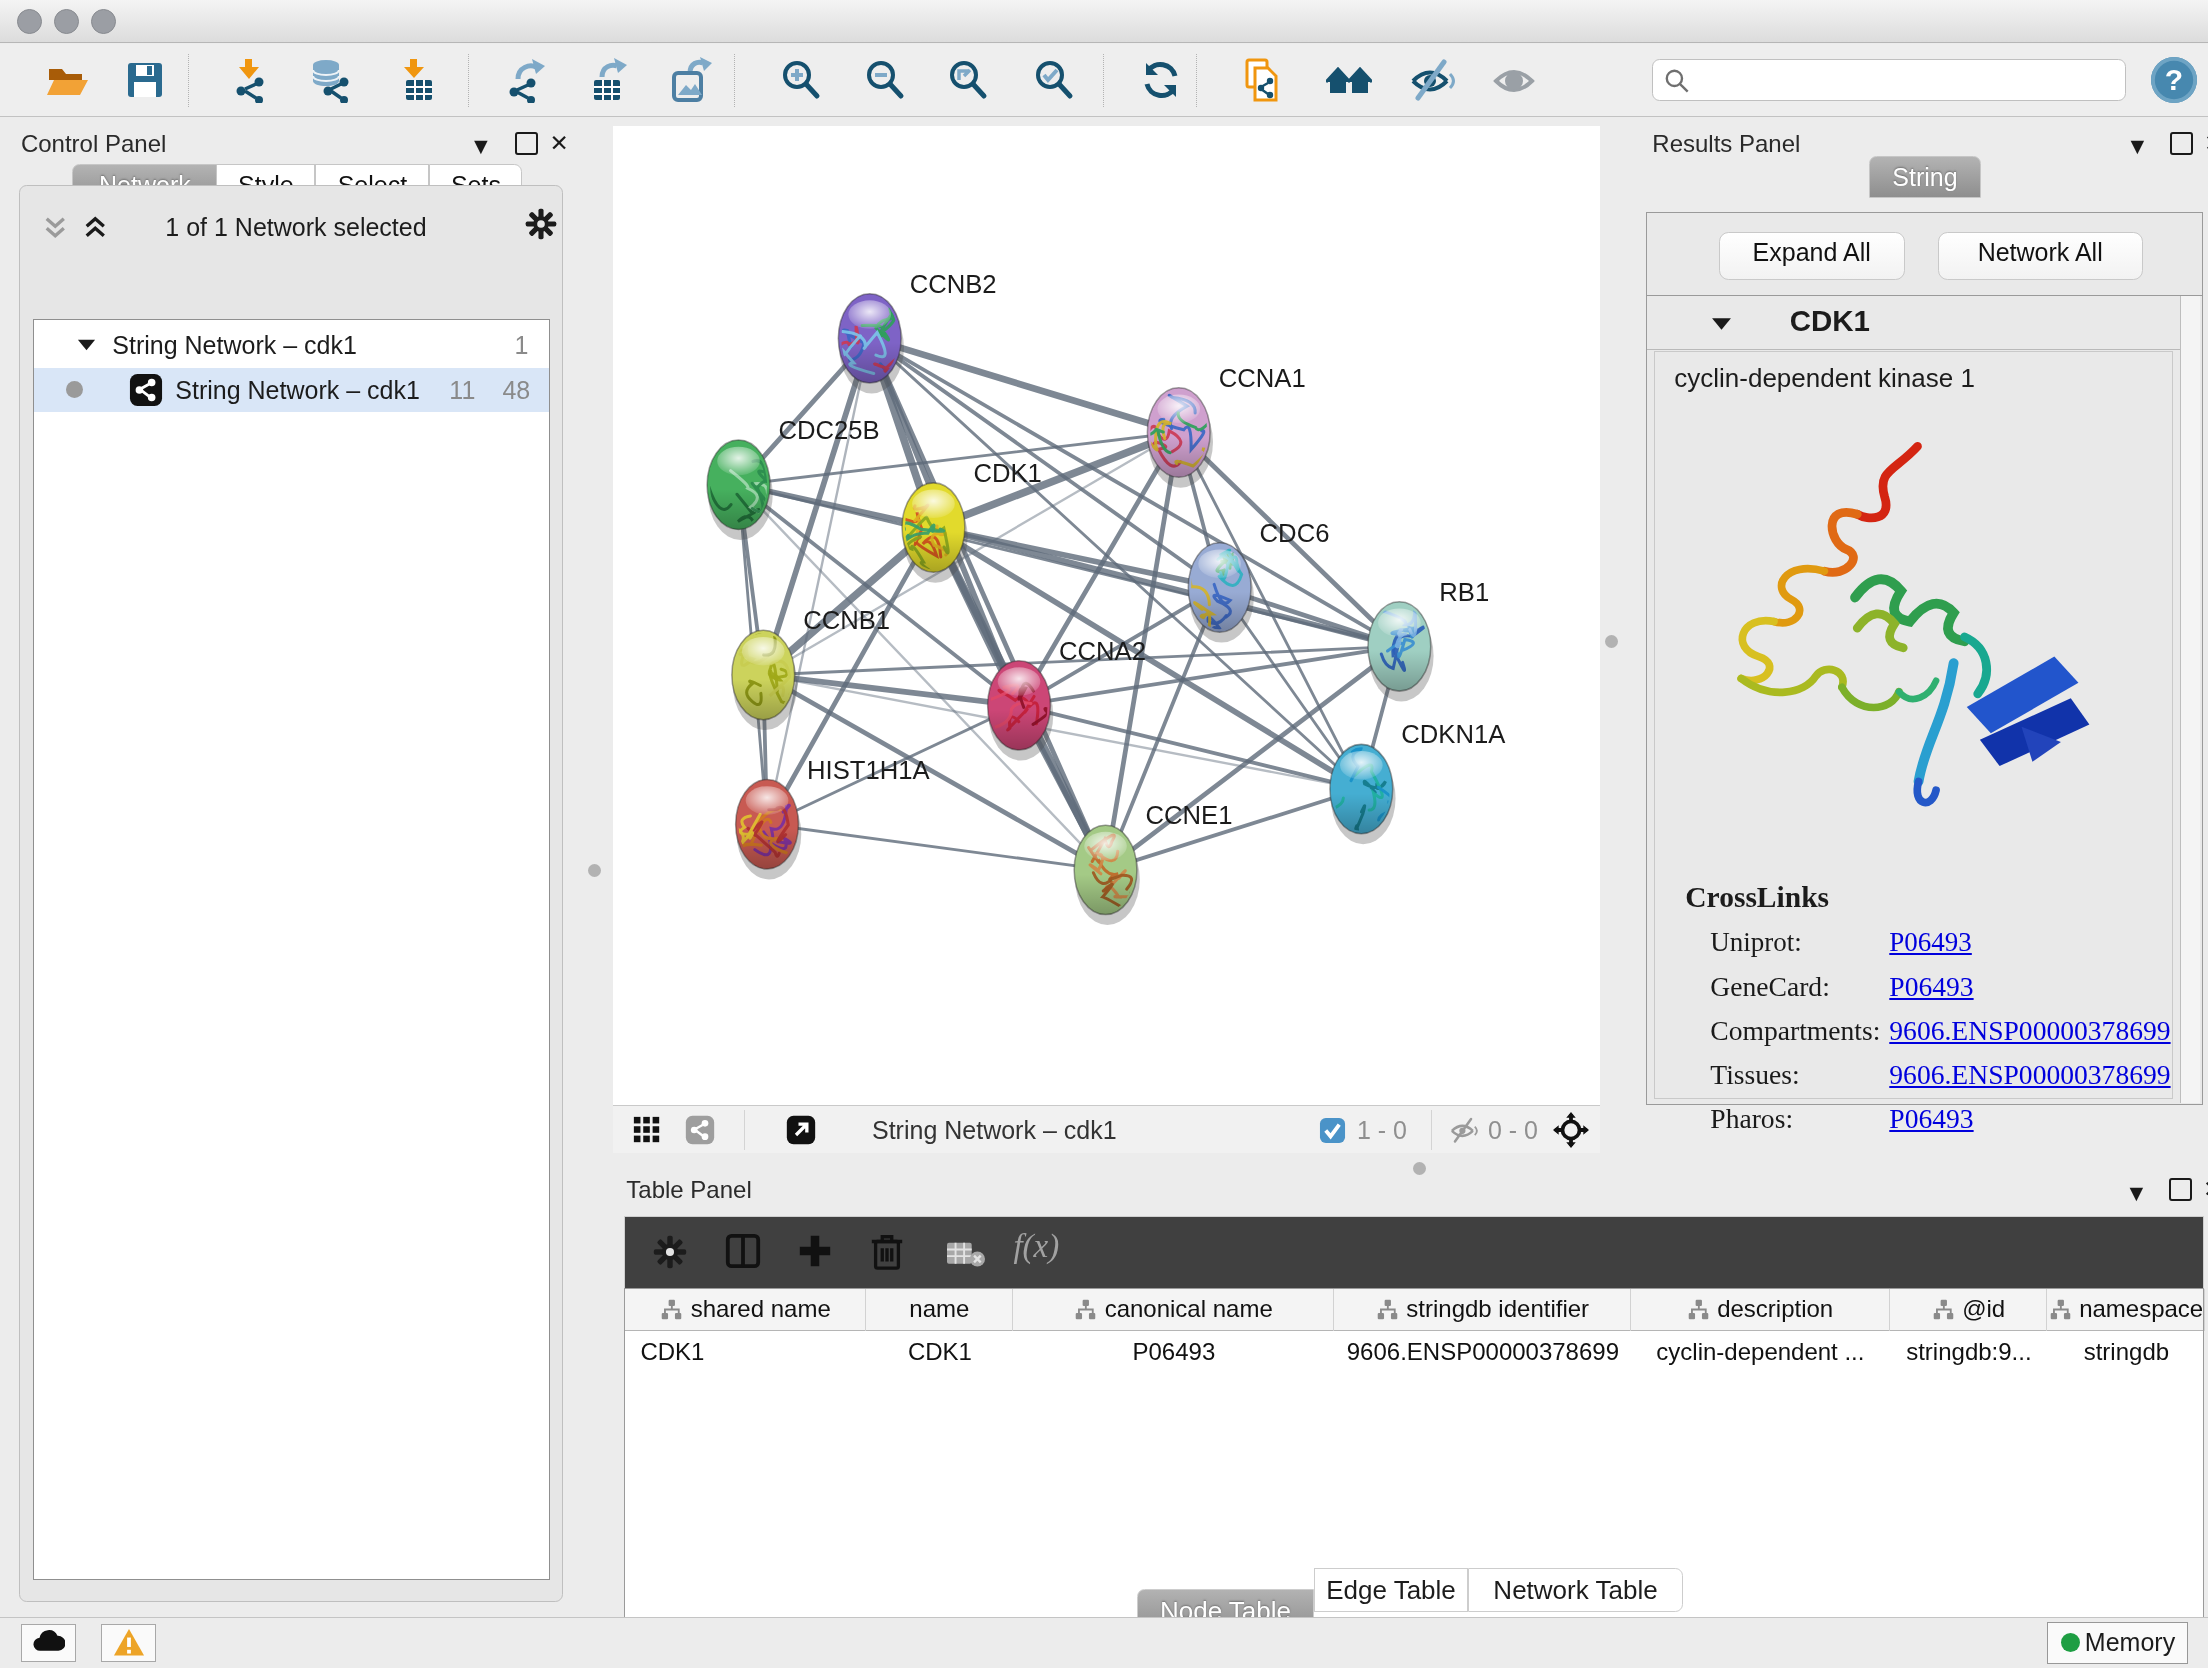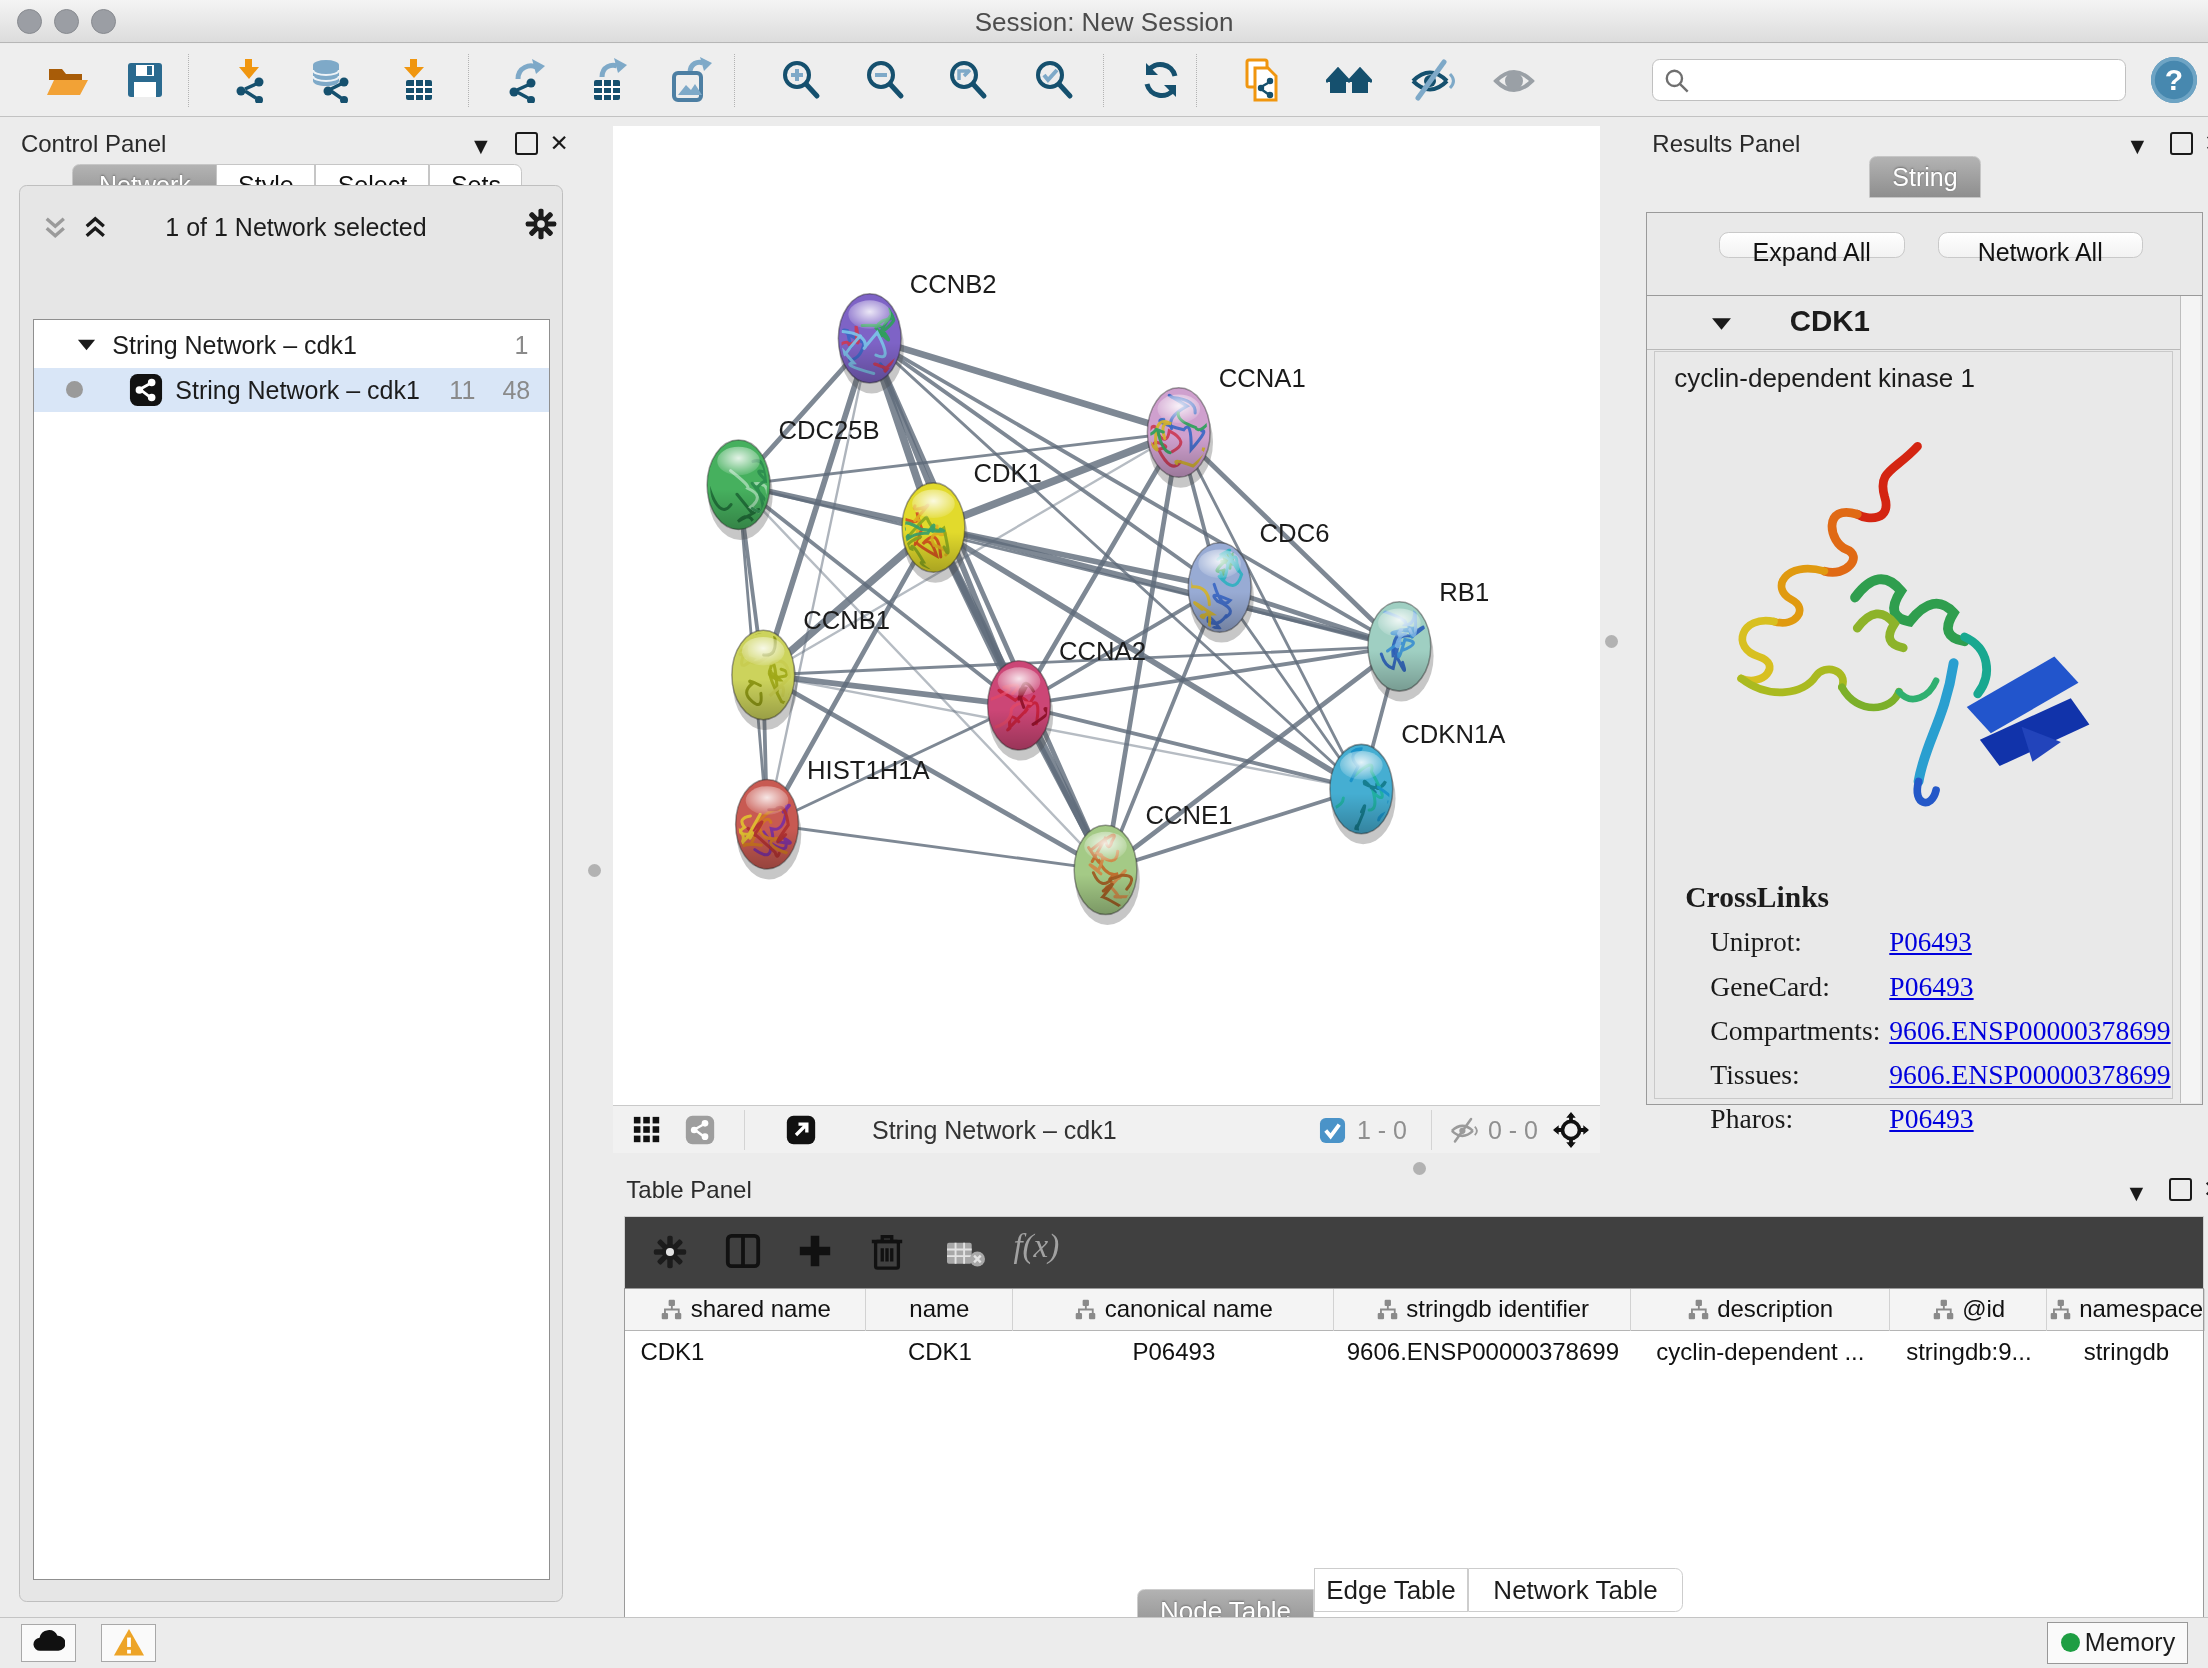--- a/index.html
+++ b/index.html
@@ -44,21 +44,21 @@
   
   .canvas{position:absolute;left:613px;top:126px;width:987px;height:1027px;background:#fff;}
   .cbar{position:absolute;left:0;bottom:0;width:100%;height:48px;background:#f1f1f1;
     border-top:1.9px solid #c9c9c9;box-sizing:border-box;}
   .cbar .ttl{position:absolute;left:259px;top:9.5px;font-size:25px;color:#333;}
   .graycnt{font-size:25px;color:#8f8f8f;text-align:center;}
   
   .rpanel{position:absolute;left:1639px;top:124px;width:570px;height:1486px;}
   .rbox{position:absolute;box-sizing:border-box;border:1.9px solid #9a9a9a;background:#e9e9e9;}
   .btn{box-sizing:border-box;background:linear-gradient(#ffffff,#f2f2f2);border:1.9px solid #c9c9c9;
-    border-radius:9.5px;text-align:center;font-size:25px;height:26px;line-height:38px;color:#111;}
+    border-radius:9.5px;text-align:center;font-size:25px;height:48px;line-height:38px;color:#111;}
   .serif{font-family:"Liberation Serif","DejaVu Serif",serif;}
   .xlink{color:#0000dd;text-decoration:underline;}
   
   .tpanel{position:absolute;left:613px;top:1176px;width:1595px;height:439px;}
   .ttools{position:absolute;left:11.4px;top:40px;width:1580px;height:74px;background:#404040;
     border:1.9px solid #cfcfcf;border-bottom:0;box-sizing:border-box;}
   .tblbox{position:absolute;left:11.4px;top:112px;width:1580px;height:495px;background:#fff;
     border:1.9px solid #9a9a9a;box-sizing:border-box;height:493px;}
   .thead{position:absolute;left:0;top:0;height:42px;width:100%;background:#f4f4f4;
     border-bottom:1.9px solid #b5b5b5;box-sizing:border-box;}
@@ -81,21 +81,20 @@
 </style>
 </head>
 <body>
 
 <div id="app">
 
   <div class="titlebar">
     <div class="tl" style="left:17px"></div>
     <div class="tl" style="left:54px"></div>
     <div class="tl" style="left:91px"></div>
-    <div class="title">Session: New Session</div>
   </div>
 
   <div class="toolbar">
     <div class="tbtn" style="left:44px">
       <svg viewBox="0 0 46 46">
         <path d="M5 12h13l4 5h16v6H5z" fill="#a85c08"></path>
           <path d="M3 38l7-15h34l-8 15z" fill="#f2a236"></path>
         </svg></div>
     <div class="tbtn" style="left:122px">
       <svg viewBox="0 0 46 46">

